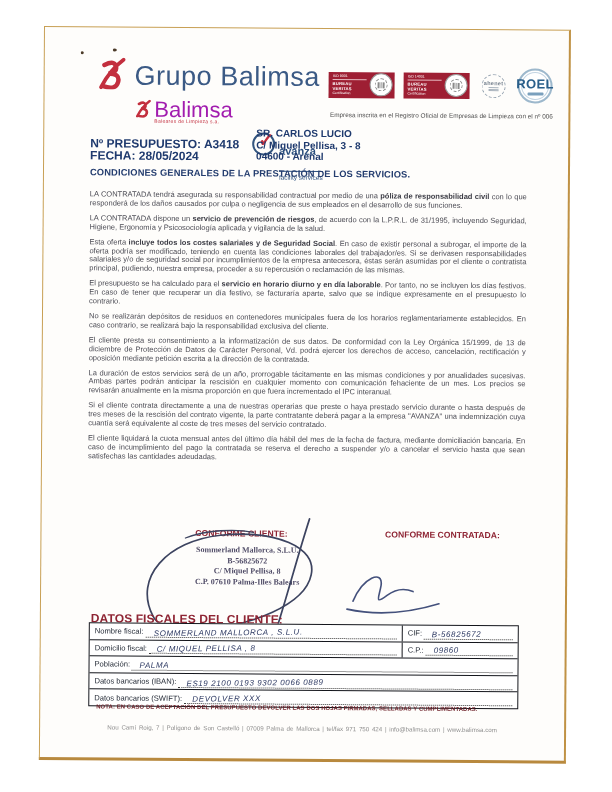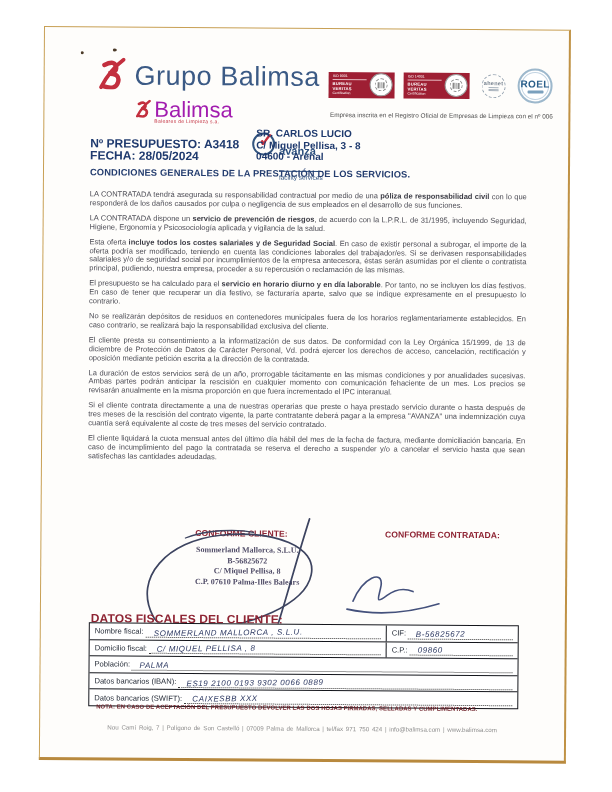--- a/index.html
+++ b/index.html
@@ -36,21 +36,21 @@
     display:flex;align-items:flex-end;justify-content:center;gap:1px;padding-bottom:2px;box-sizing:border-box;}
   .seal-core i{display:block;width:1.5px;height:6px;background:#8a8a8a;}
   .ahenet{width:30px;height:30px;display:flex;flex-direction:column;align-items:center;justify-content:center;}
   .ahenet .ring{width:22px;height:22px;border:1.4px dashed #9aa7b4;border-radius:50%;
     display:flex;flex-direction:column;align-items:center;justify-content:center;}
   .ahenet .name{font-size:5.5px;color:#77828f;font-weight:bold;letter-spacing:0.3px;}
   .ahenet .bars{display:flex;flex-direction:column;gap:1px;margin-top:1px;}
   .ahenet .bars i{display:block;width:10px;height:0.8px;background:#a8b2bc;}
   .roel{width:31px;height:31px;border:2px solid #9db8cc;border-radius:50%;background:#fff;
     display:flex;flex-direction:column;align-items:center;justify-content:center;box-shadow:inset 0 0 0 1.5px #fff, inset 0 0 0 2.5px #c3d4e2;}
-  .roel .name{font-size:10px;font-weight:bold;color:#2a5f8a;letter-spacing:0.4px;}
+  .roel .name{font-size:13px;font-weight:bold;color:#2a5f8a;letter-spacing:0.4px;}
   .roel .bar{width:16px;height:2.4px;background:#7aa0bd;margin-top:1px;border-radius:1px;}
   .registry{position:absolute;left:272px;top:82px;width:250px;text-align:center;font-size:6.4px;color:#4f4f4f;}
 
   
   .budget{position:absolute;left:46px;top:111px;color:#1f3a6e;font-weight:bold;font-size:12px;line-height:11.5px;}
   .recipient{position:absolute;left:212px;top:99px;color:#1f3a6e;font-weight:bold;font-size:10px;line-height:11.5px;}
   .doc-title{position:absolute;left:46px;top:140px;color:#243d6f;font-weight:bold;font-size:9.3px;letter-spacing:0.15px;}
 
   
   .body-text{position:absolute;left:46px;top:163px;width:437px;color:#4c4c55;font-size:7.5px;line-height:8.9px;text-align:justify;}
@@ -66,21 +66,21 @@
     font-family:"Liberation Serif", serif;font-weight:bold;font-size:8px;color:#514d68;line-height:10.5px;}
   .sig{position:absolute;pointer-events:none;}
 
   
   .fiscal-heading{position:absolute;left:50px;top:584px;color:#8e2433;font-weight:bold;font-size:12px;letter-spacing:0.1px;}
   .ftable{position:absolute;left:48px;top:595px;width:428px;border:1.5px solid #14161c;background:#fff;}
   .trow{display:flex;height:15.6px;border-top:1.3px solid #14161c;align-items:stretch;}
   .trow:first-child{border-top:none;}
   .tcell{display:flex;align-items:center;padding:0 3px 0 5px;box-sizing:border-box;overflow:hidden;}
   .tcell.main{flex:1;}
-  .tcell.side{width:132px;border-left:1.3px solid #14161c;flex:none;}
+  .tcell.side{width:116px;border-left:1.3px solid #14161c;flex:none;}
   .tlabel{color:#1d2430;font-weight:normal;font-size:7.6px;white-space:nowrap;flex:none;}
   .dots{flex:1;position:relative;height:11px;border-bottom:1.6px dotted #3c3c3c;margin:0 2px;}
   .hand{position:absolute;left:8px;bottom:0px;font-size:8px;font-style:italic;color:#2e3a63;
     white-space:nowrap;display:inline-block;transform:rotate(-1deg);letter-spacing:0.6px;}
   .nota{position:absolute;left:56px;top:676px;width:420px;color:#6d1f28;font-weight:bold;font-size:5.9px;letter-spacing:0.1px;}
 
   
   .footer{position:absolute;left:20px;top:696px;width:484px;text-align:center;font-size:6.2px;color:#8f8f8f;word-spacing:1px;}
 </style>
 </head>
@@ -259,21 +259,21 @@
           <span class="tlabel">Datos bancarios (IBAN):</span>
           <span class="dots">
               <span class="hand">ES19 2100 0193 9302 0066 0889</span>
             </span>
         </div>
       </div>
       <div class="trow">
         <div class="tcell main">
           <span class="tlabel">Datos bancarios (SWIFT):</span>
           <span class="dots">
-              <span class="hand">CAIXESBB XXX</span>
+              <span class="hand">DEVOLVER XXX</span>
             </span>
         </div>
       </div>
     </div>
     <div class="nota">NOTA: EN CASO DE ACEPTACIÓN DEL PRESUPUESTO DEVOLVER LAS DOS HOJAS FIRMADAS, SELLADAS Y CUMPLIMENTADAS.</div>
 
     <div class="footer">Nou Camí Roig, 7   |   Polígono de Son Castelló   |   07009 Palma de Mallorca   |   tel/fax 971 750 424   |   info@balimsa.com   |   www.balimsa.com</div>
 
   </div>
 </div>

